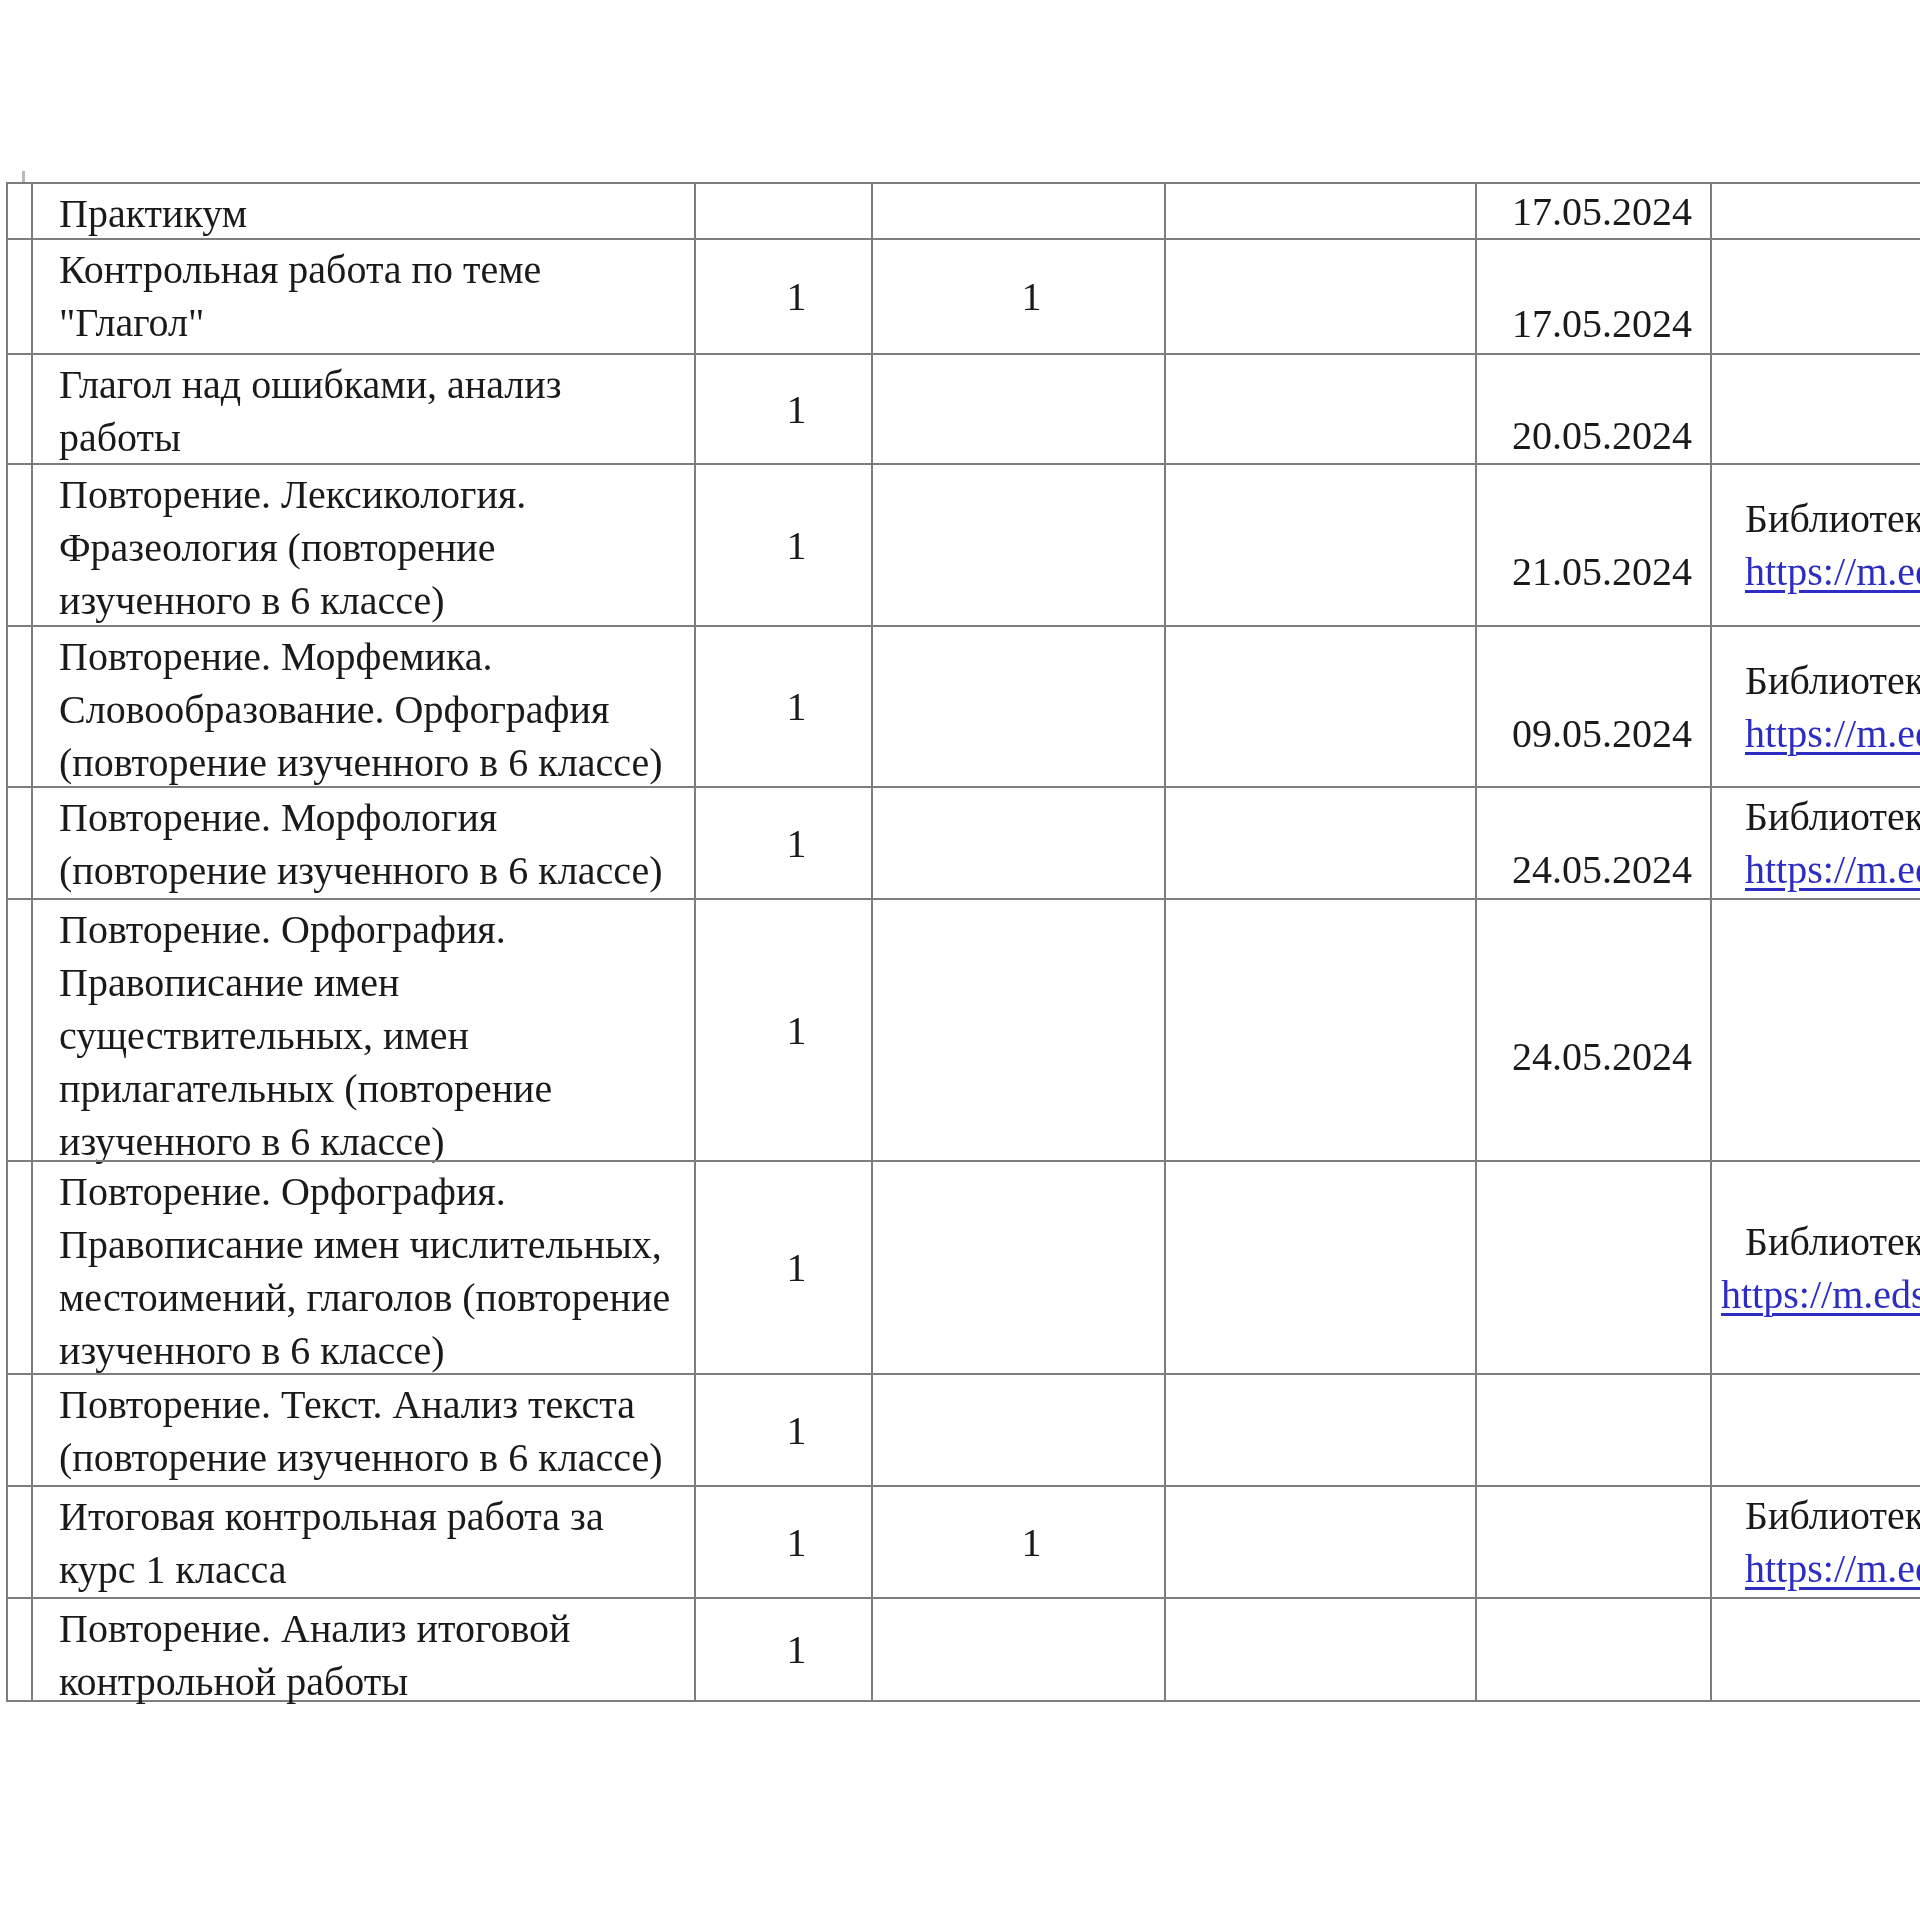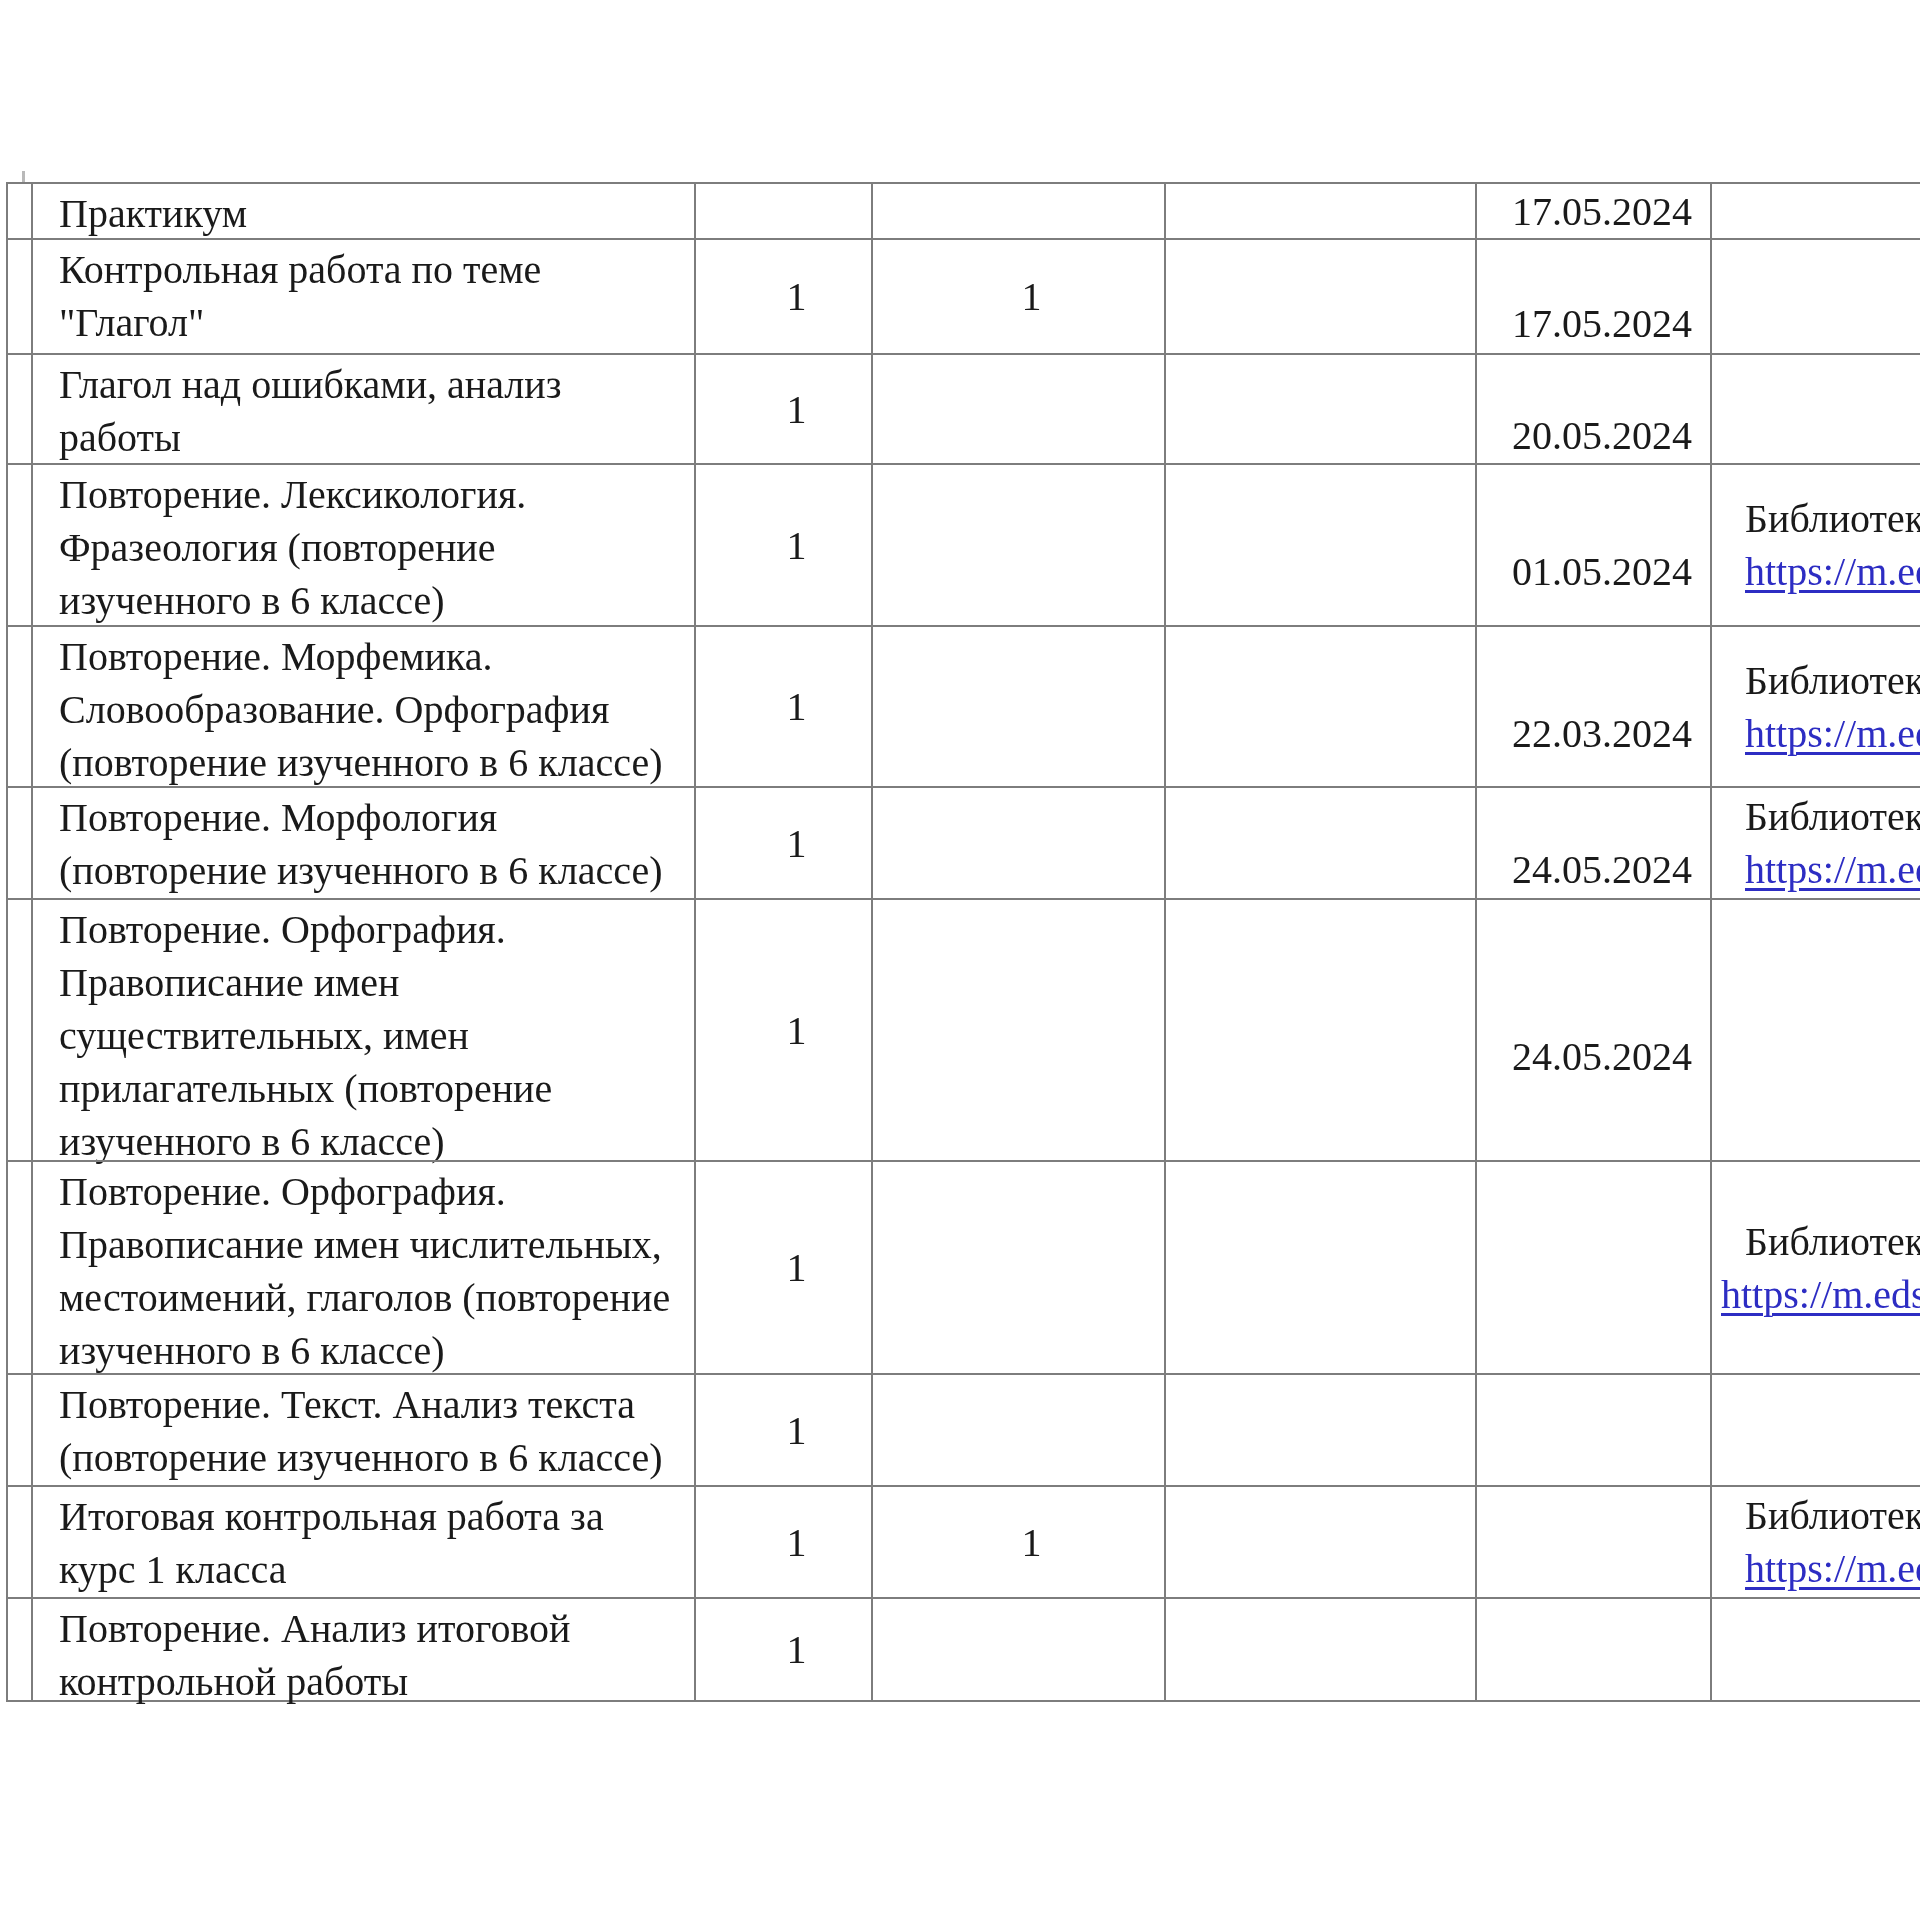--- a/index.html
+++ b/index.html
@@ -104,39 +104,39 @@
     <div class="row" style="height:162px">
       <div class="cell c0"></div>
       <div class="cell c1 topic">Повторение. Лексикология.
 Фразеология (повторение
 изученного в 6 классе)</div>
       <div class="cell c2 num">1</div>
       <div class="cell c3 num"></div>
       <div class="cell c4 num"></div>
       <div class="cell c5 date">
           <span>
-01.05.2024</span>
+21.05.2024</span>
         </div>
       <div class="cell c6 lib">
         <span class="lib-label">Библиотек</span>
         <span class="lib-url">https://m.eds</span>
       </div>
     </div>
 
     <div class="row" style="height:161px">
       <div class="cell c0"></div>
       <div class="cell c1 topic">Повторение. Морфемика.
 Словообразование. Орфография
 (повторение изученного в 6 классе)</div>
       <div class="cell c2 num">1</div>
       <div class="cell c3 num"></div>
       <div class="cell c4 num"></div>
       <div class="cell c5 date">
           <span>
-22.03.2024</span>
+09.05.2024</span>
         </div>
       <div class="cell c6 lib">
         <span class="lib-label">Библиотек</span>
         <span class="lib-url">https://m.eds</span>
       </div>
     </div>
 
     <div class="row" style="height:112px">
       <div class="cell c0"></div>
       <div class="cell c1 topic">Повторение. Морфология

